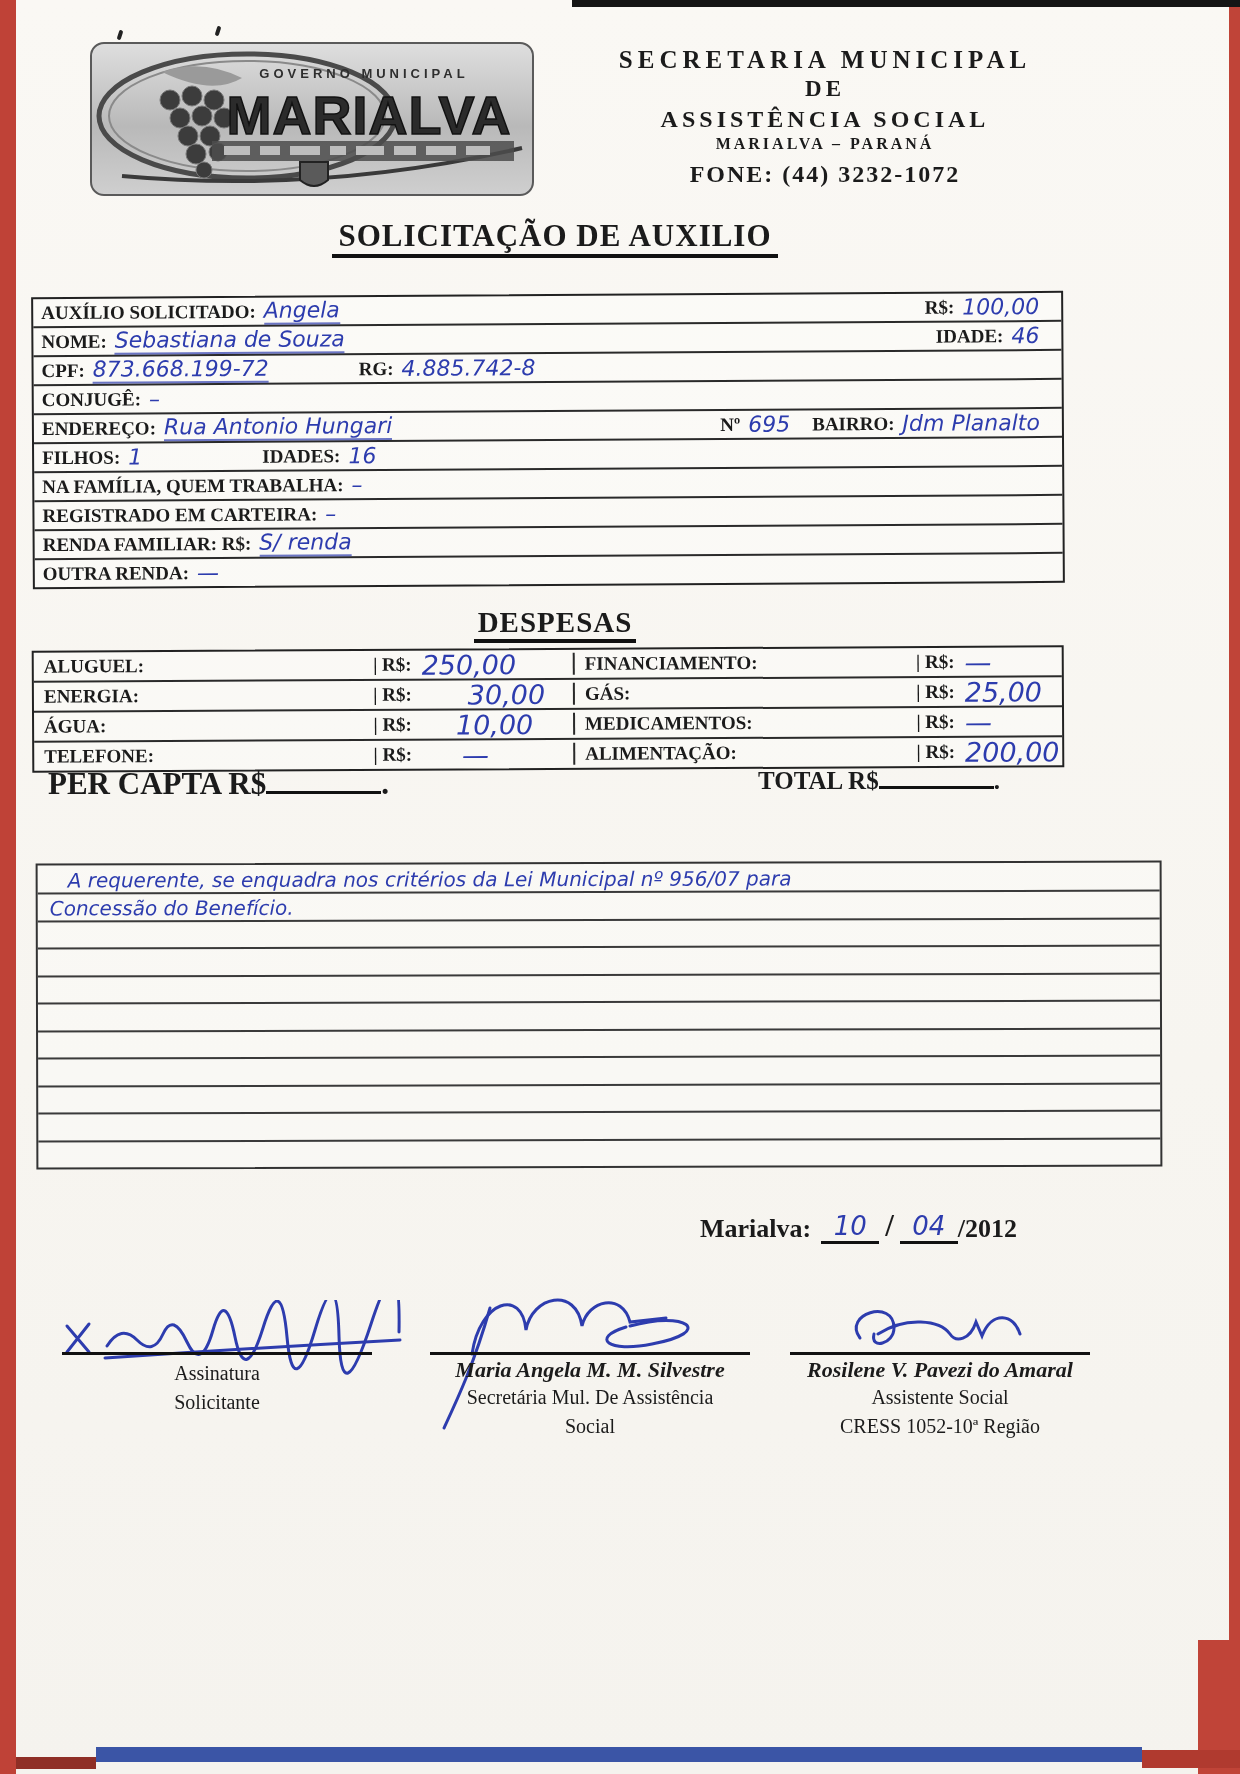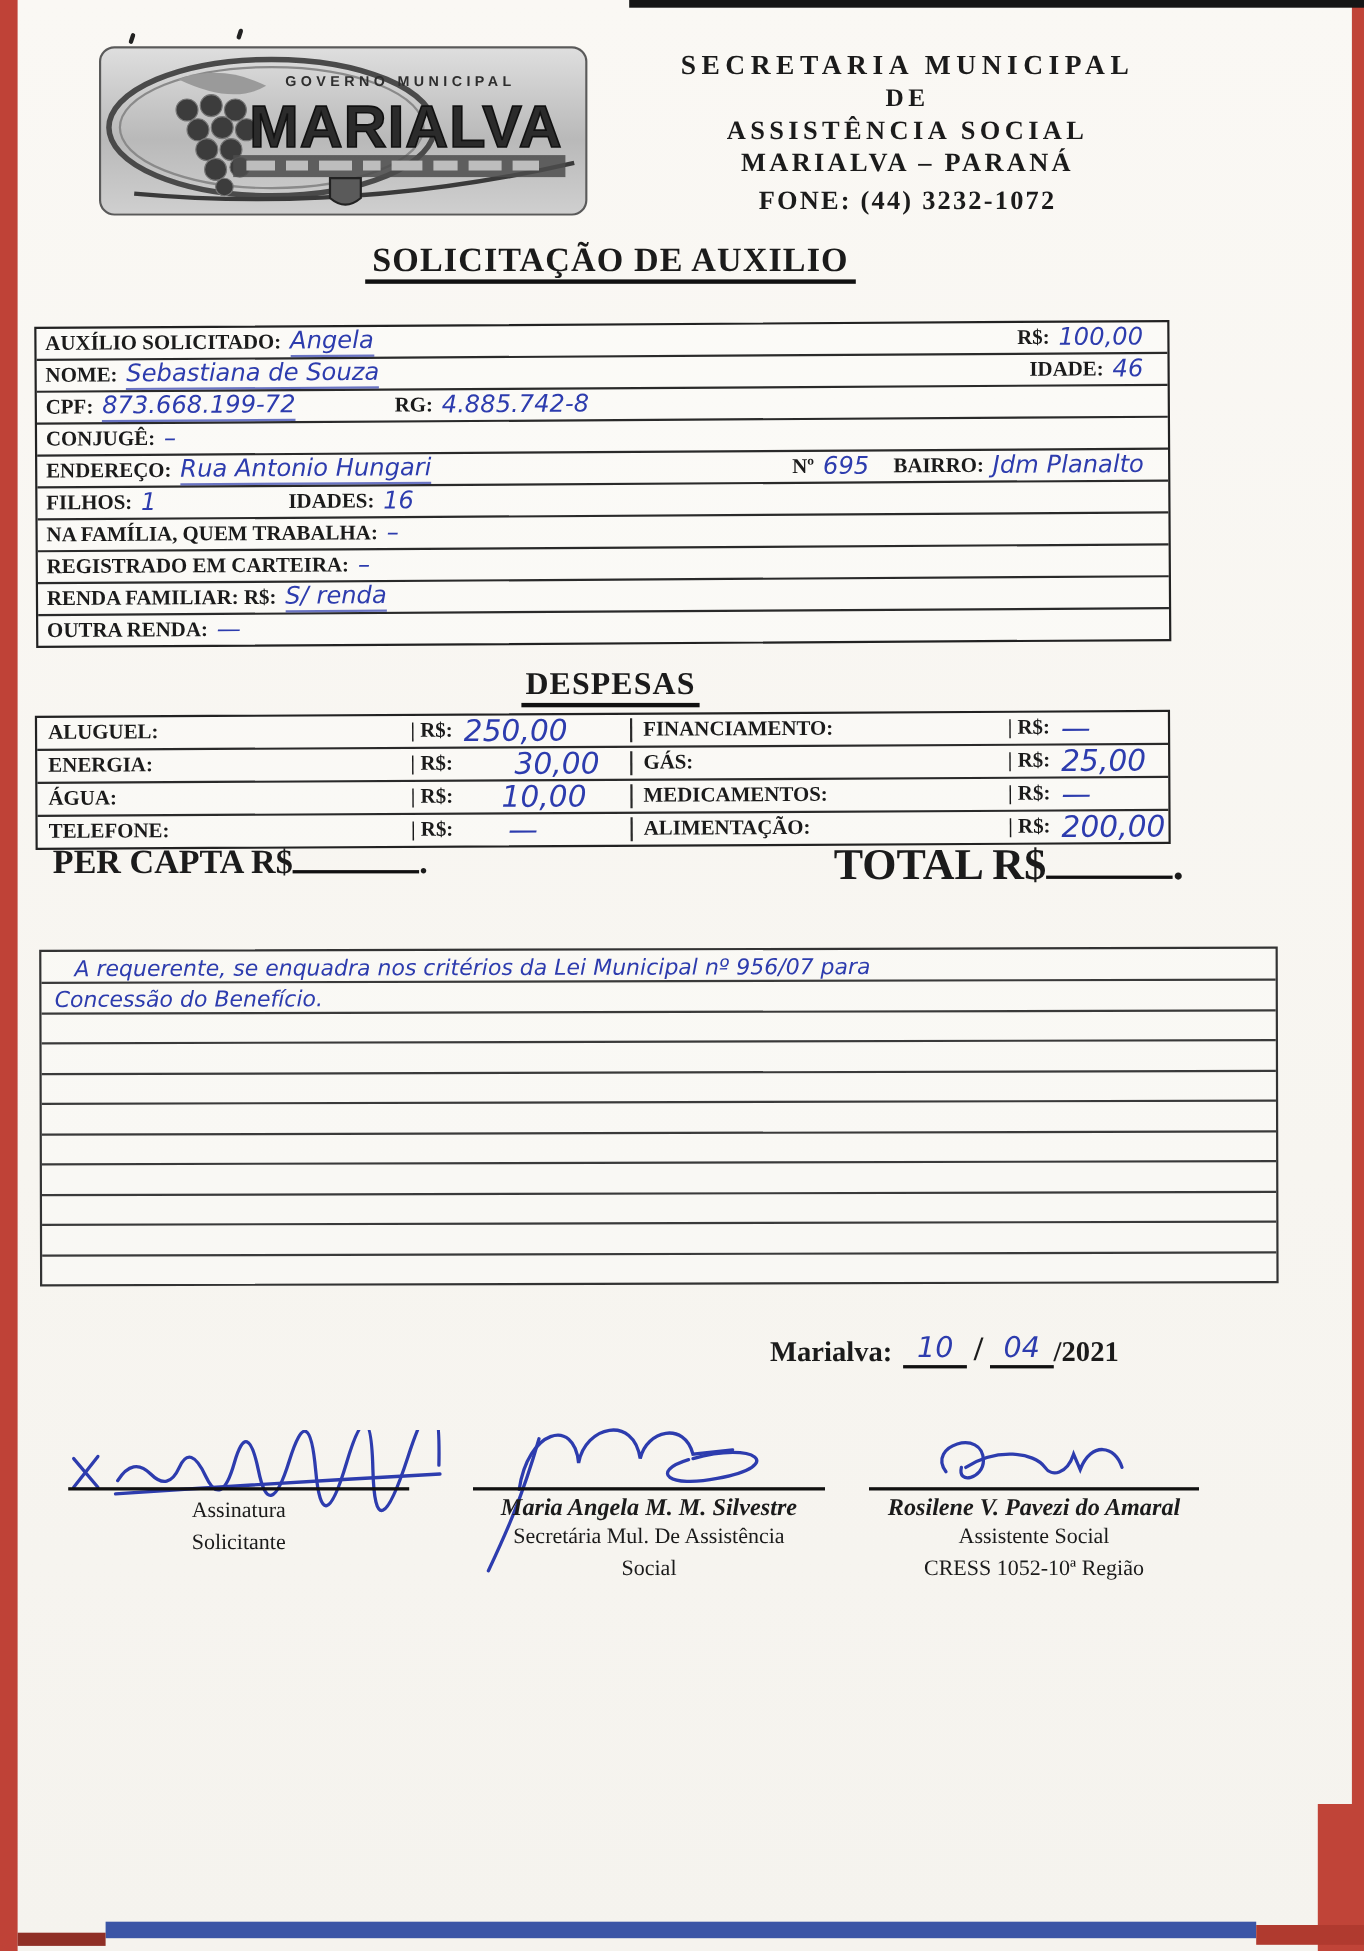--- a/index.html
+++ b/index.html
@@ -19,21 +19,21 @@
 
   
   .logo-box{position:absolute;left:90px;top:42px;width:440px;height:150px;
             background:linear-gradient(180deg,#dedede,#b9b9b9 55%,#cfcfcf);
             border:2px solid #5a5a5a;border-radius:14px;overflow:hidden;}
   .org{position:absolute;left:545px;top:46px;width:560px;text-align:center;}
   .org div{font-weight:bold;}
   .org-l1{font-size:25px;letter-spacing:5px;}
   .org-l2{font-size:23px;letter-spacing:4px;margin-top:2px;}
   .org-l3{font-size:24px;letter-spacing:4px;margin-top:4px;}
-  .org-l4{font-size:24px;letter-spacing:3px;font-weight:600;margin-top:2px;}
+  .org-l4{font-size:16px;letter-spacing:3px;font-weight:600;margin-top:2px;}
   .org-l5{font-size:24px;letter-spacing:2px;margin-top:8px;}
 
   .doc-title{position:absolute;left:0;top:218px;width:1110px;text-align:center;}
   .doc-title span{font-size:31px;font-weight:bold;border-bottom:4px solid #111;padding:0 6px 1px 6px;letter-spacing:1px;}
 
   
   .t1{position:absolute;left:32px;top:294px;width:1028px;border:2px solid #222;
       background:rgba(255,255,255,.35);transform:rotate(-0.35deg);}
   .t1row{display:flex;align-items:center;height:27px;border-bottom:2px solid #2a2a2a;padding:0 8px;white-space:nowrap;}
   .t1row:last-child{border-bottom:none;}
@@ -55,21 +55,21 @@
   .c-l1{width:330px;padding-left:10px;}
   .c-v1{width:200px;display:flex;align-items:center;}
   .c-l2{width:332px;border-left:2px solid #2a2a2a;padding-left:10px;}
   .c-v2{width:146px;display:flex;align-items:center;}
   .t2 .hw{font-size:27px;margin-left:10px;}
   .totline{position:absolute;top:766px;left:0;width:1110px;}
   .totline .big-lbl{font-size:31px;font-weight:bold;}
   .blank{display:inline-block;width:115px;border-bottom:3px solid #111;height:24px;}
   .percapta{position:absolute;left:48px;top:0;}
   .total{position:absolute;left:758px;top:-4px;}
-  .total .big-lbl{font-size:40px;}
+  .total .big-lbl{font-size:25px;}
 
   
   .pbox{position:absolute;left:36px;top:862px;width:1122px;height:302px;border:2px solid #333;
         background:rgba(255,255,255,.3);transform:rotate(-0.15deg);}
   .pline{position:absolute;left:0;width:100%;border-bottom:2px solid #3a3a3a;}
   .p-hw{position:absolute;font-family:"DejaVu Sans",sans-serif;font-style:italic;color:#2d3cae;font-size:20px;white-space:nowrap;}
 
   
   .dateline{position:absolute;left:700px;top:1208px;display:flex;align-items:flex-end;white-space:nowrap;}
   .dateline .big-lbl{font-size:26px;font-weight:bold;}
@@ -286,21 +286,21 @@
     <div class="pline" style="top:275px;"></div>
     <div class="p-hw" style="left:30px;top:3px;">A requerente, se enquadra nos critérios da Lei Municipal nº 956/07 para</div>
     <div class="p-hw" style="left:12px;top:31px;">Concessão do Benefício.</div>
   </div>
 
   <div class="dateline">
     <span class="big-lbl">Marialva:</span>
     <span class="d-hw" style="margin-left:10px;">10</span>
     <span class="d-sep">/</span>
     <span class="d-hw">04</span>
-    <span class="big-lbl">/2021</span>
+    <span class="big-lbl">/2012</span>
   </div>
 
   <svg class="sigsvg" style="left:55px;top:1300px;" width="380" height="80">
     <g fill="none" stroke="#2d3cae" stroke-width="3" stroke-linecap="round">
       <path d="M12,52 L34,24 M12,26 L34,52"></path>
       <path d="M52,46 q14,-22 30,-6 t26,-6 t24,8 t26,-12 t22,7 t28,-9 t24,9 t28,-7 t24,6 t32,-12 t28,8"></path>
       <path d="M50,58 Q200,48 345,40"></path>
     </g>
   </svg>
   <svg class="sigsvg" style="left:430px;top:1278px;" width="320" height="160">

